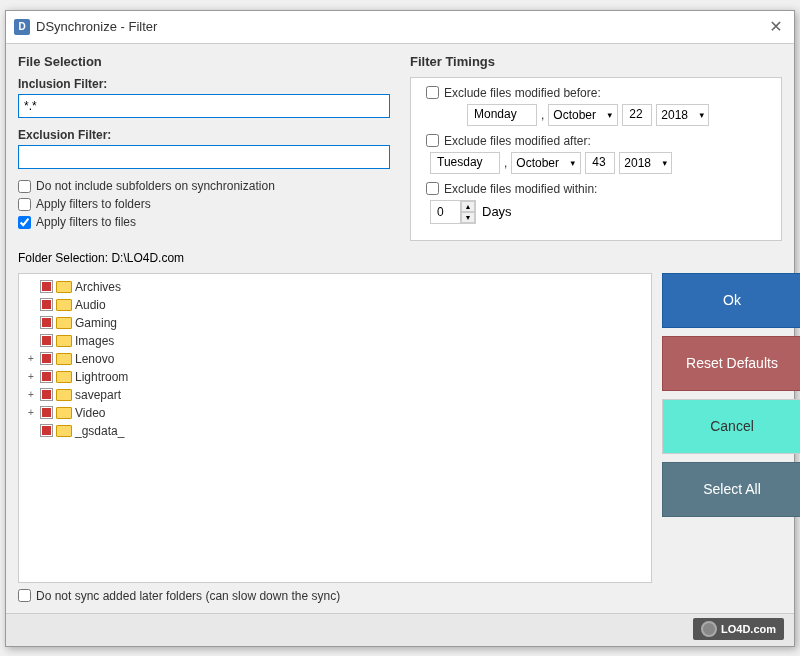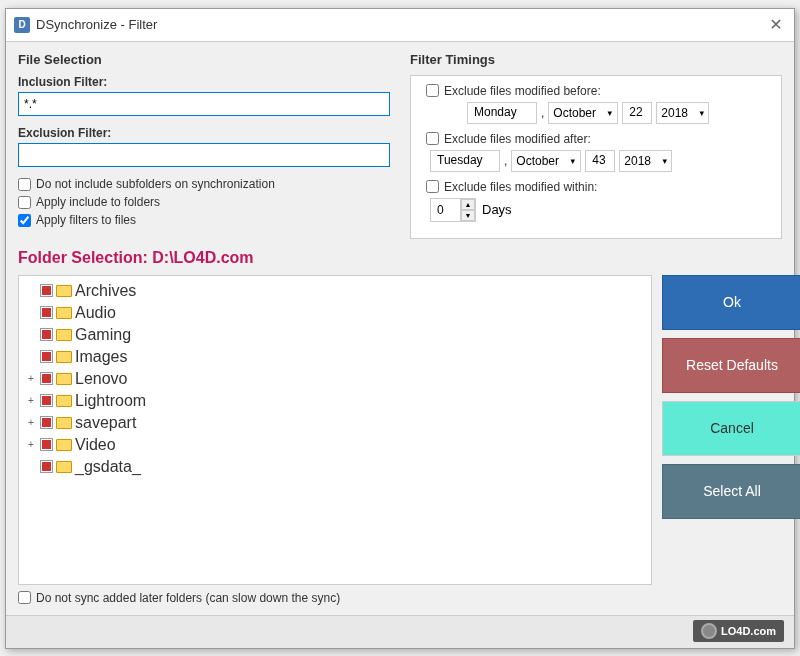--- a/index.html
+++ b/index.html
@@ -187,23 +187,23 @@
       font-size: 12px;
       border-right: 1px solid #ccc;
       min-width: 30px;
       display: flex;
       align-items: center;
     }
     .folder-section {
       margin-bottom: 8px;
     }
     .folder-path-label {
-      font-size: 16px;
-      font-weight: 700;
-      color: #be185d;
+      font-size: 12px;
+      font-weight: 400;
+      color: #000000;
       margin-bottom: 5px;
     }
     .main-bottom {
       display: flex;
       gap: 10px;
       align-items: flex-start;
     }
     .folder-tree-container {
       flex: 1;
       border: 1px solid #ccc;
@@ -242,21 +242,21 @@
     .tree-checkbox.checked {
       background: #fff;
     }
     .tree-check-inner {
       width: 9px;
       height: 9px;
       background: #cc3333;
       display: inline-block;
     }
     .tree-label {
-      font-size: 16px;
+      font-size: 12px;
     }
     .buttons-panel {
       display: flex;
       flex-direction: column;
       gap: 8px;
       width: 120px;
       flex-shrink: 0;
     }
     .btn {
       width: 140px;
@@ -322,21 +322,21 @@
         <div class="field-label">Inclusion Filter:</div>
         <input type="text" class="text-input" value="*.*" style="">
         <div class="field-label">Exclusion Filter:</div>
         <input type="text" class="text-input" value="" style="">
         <div class="checkbox-row">
           <input type="checkbox" style="">
           <span>Do not include subfolders on synchronization</span>
         </div>
         <div class="checkbox-row">
           <input type="checkbox" style="">
-          <span>Apply include to folders</span>
+          <span>Apply filters to folders</span>
         </div>
         <div class="checkbox-row">
           <input type="checkbox" checked="" style="">
           <span>Apply filters to files</span>
         </div>
       </div>
 
       <div class="filter-timings">
         <div class="section-label">Filter Timings</div>
         <div class="filter-timings-inner">

